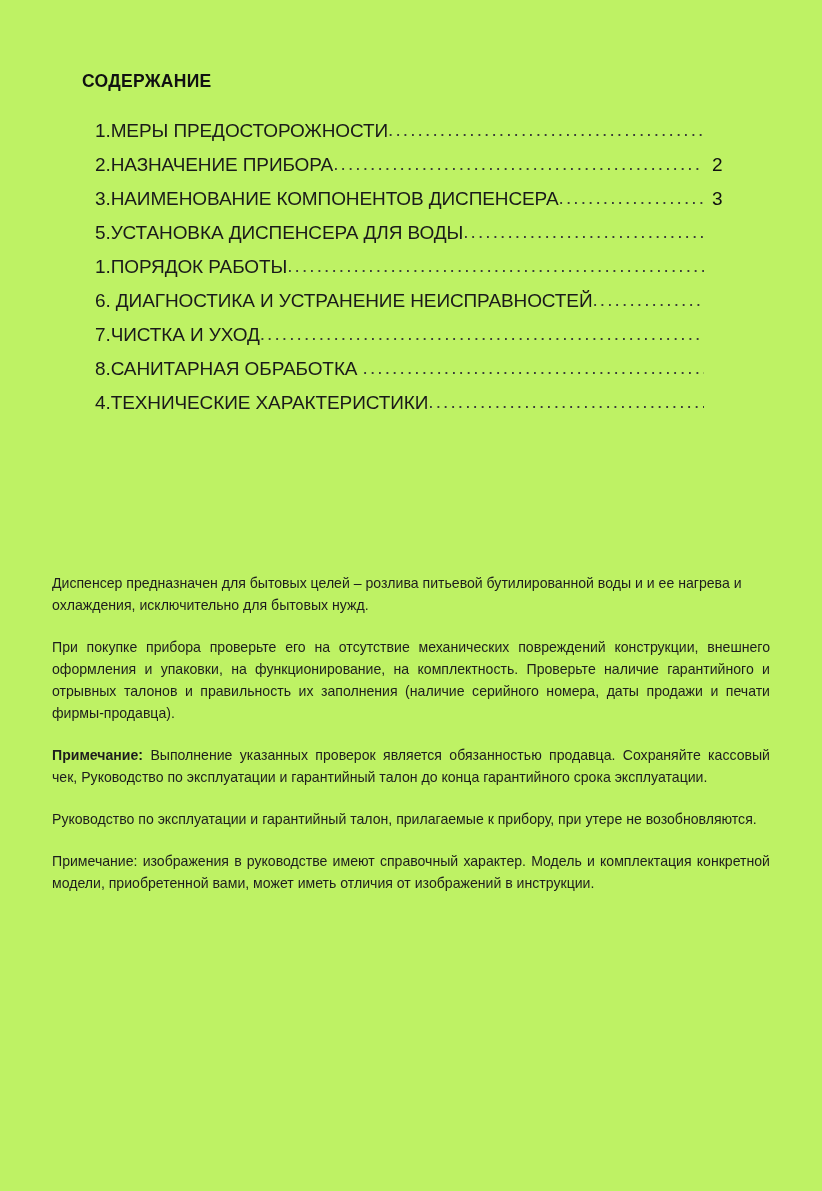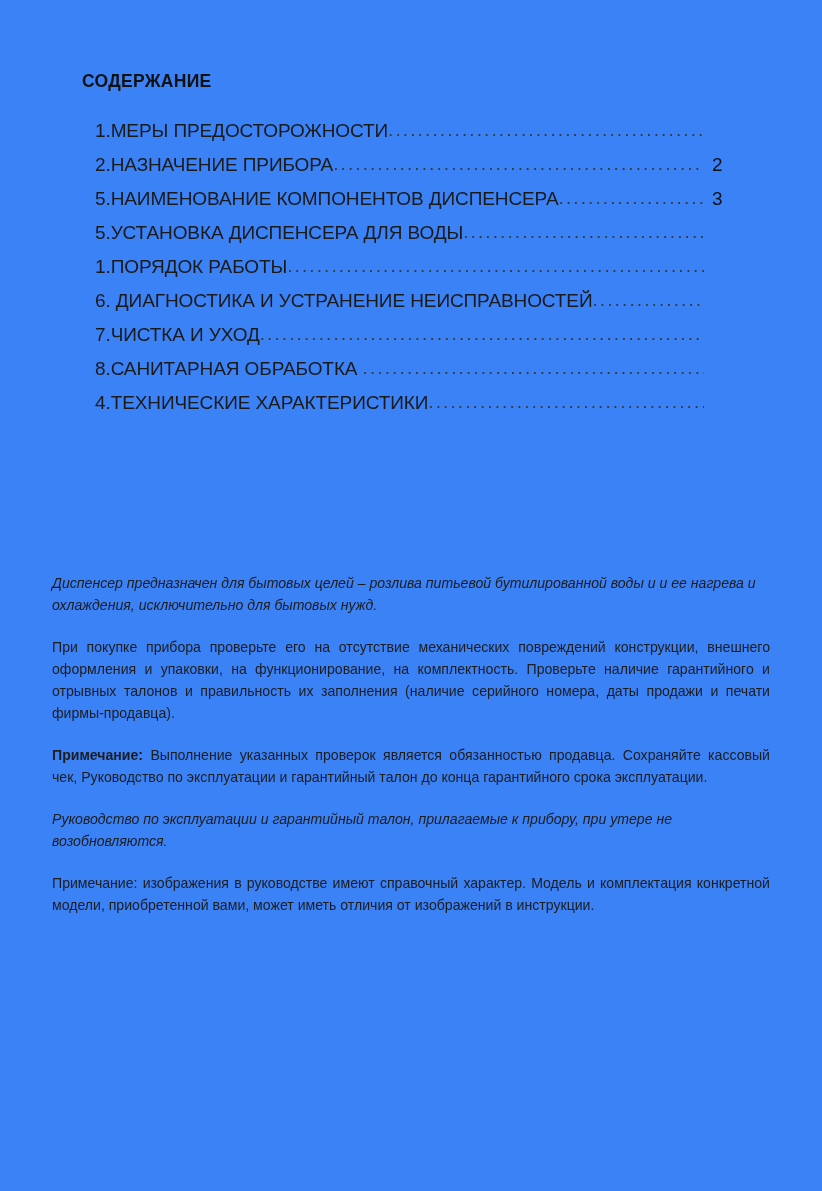--- a/index.html
+++ b/index.html
@@ -14,21 +14,21 @@
     position: relative;
     font-family: "Liberation Sans", "DejaVu Sans", sans-serif;
     color: #1a1a1a;
     -webkit-font-smoothing: antialiased;
     overflow: hidden;
   }
 
   .page {
     position: absolute;
     inset: 0;
-    background: #3b82f6;
+    background: #bef264;
   }
 
   
   .toc-section {
     position: absolute;
     left: 0;
     top: 70px;
     width: 822px;
   }
 
@@ -106,21 +106,20 @@
     margin-bottom: 0;
   }
 
   .para.justify {
     text-align: justify;
     text-justify: inter-word;
   }
 
   .para.left {
     text-align: left;
-    font-style: italic;
   }
 
   .lead-bold {
     font-weight: bold;
   }
 </style>
 </head>
 <body>
 
 <div class="page">
@@ -133,21 +132,21 @@
         <span class="toc-label">1.МЕРЫ ПРЕДОСТОРОЖНОСТИ</span>
         <span class="toc-dots">...........................................................................................................................................................</span>
         <span class="toc-page"></span>
       </li>
       <li class="toc-item">
         <span class="toc-label">2.НАЗНАЧЕНИЕ ПРИБОРА</span>
         <span class="toc-dots">...........................................................................................................................................................</span>
         <span class="toc-page">2</span>
       </li>
       <li class="toc-item">
-        <span class="toc-label">5.НАИМЕНОВАНИЕ КОМПОНЕНТОВ ДИСПЕНСЕРА</span>
+        <span class="toc-label">3.НАИМЕНОВАНИЕ КОМПОНЕНТОВ ДИСПЕНСЕРА</span>
         <span class="toc-dots">...........................................................................................................................................................</span>
         <span class="toc-page">3</span>
       </li>
       <li class="toc-item">
         <span class="toc-label">5.УСТАНОВКА ДИСПЕНСЕРА ДЛЯ ВОДЫ</span>
         <span class="toc-dots">...........................................................................................................................................................</span>
         <span class="toc-page"></span>
       </li>
       <li class="toc-item">
         <span class="toc-label">1.ПОРЯДОК РАБОТЫ</span>

